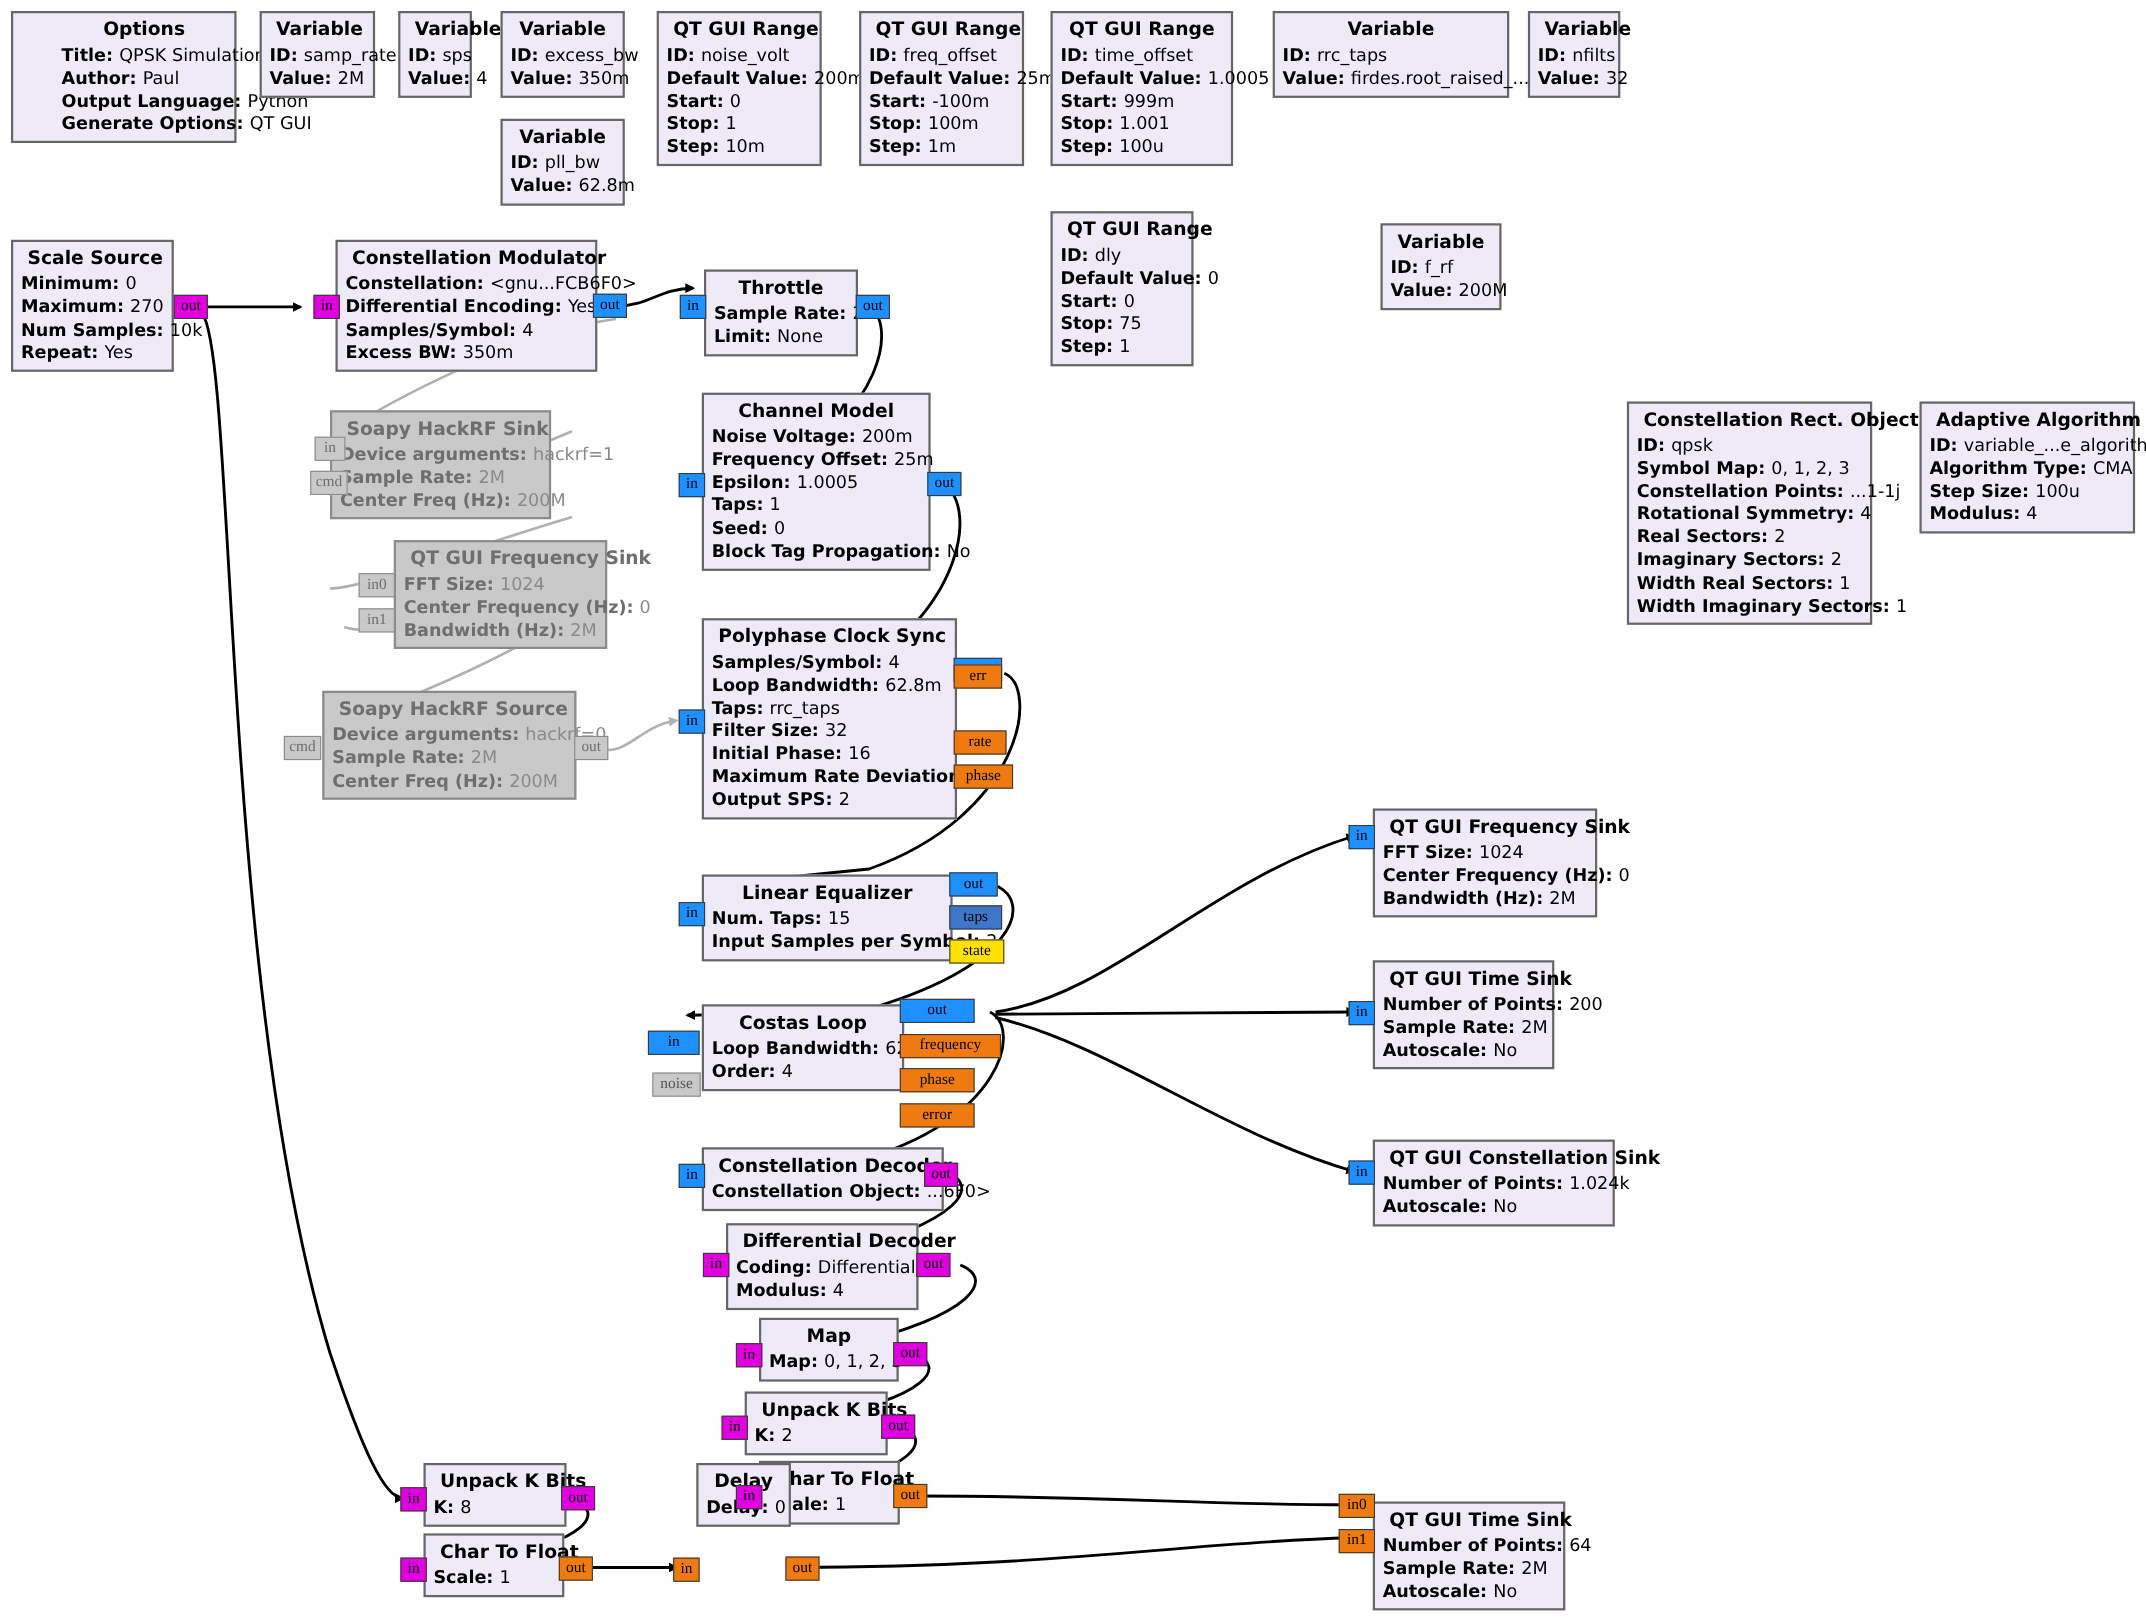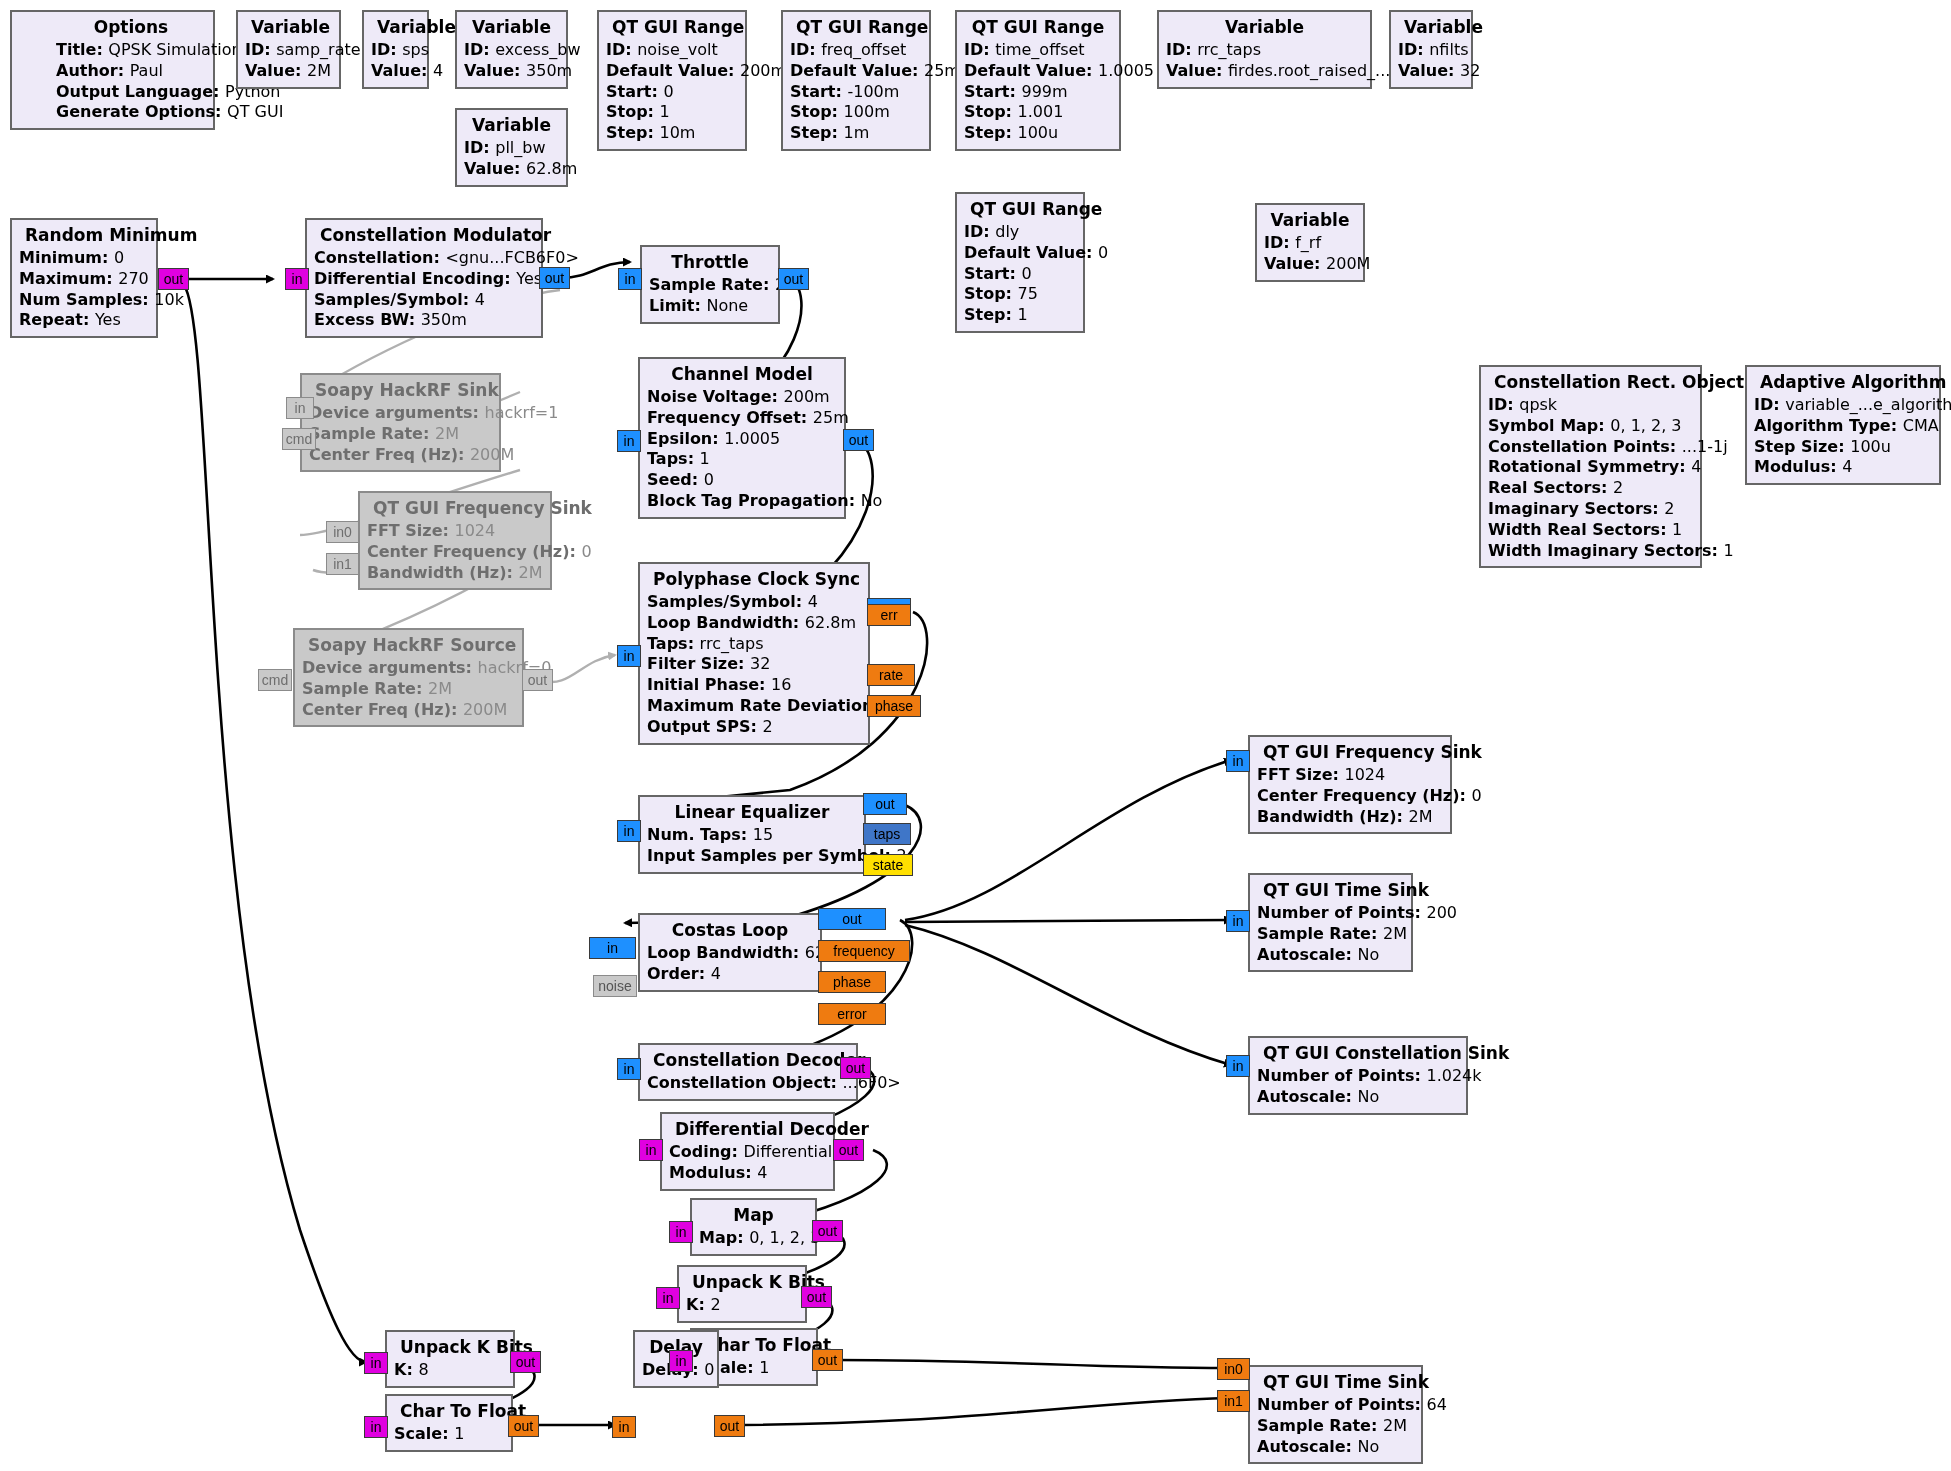--- a/index.html
+++ b/index.html
@@ -51,21 +51,21 @@
     box-sizing:border-box;
     border:1px solid #3a3a3a;
     font-size:14px;
     line-height:1;
     color:#000;
     text-align:center;
     z-index:4;
     padding-top:3px;
     height:22px;
     white-space:nowrap;
-    font-family:Liberation Sans, sans-serif;
+    font-family:Liberation Serif, serif;
   }
   .p-byte{background:#e000e0;}          
   .p-cplx{background:#1e90ff;}          
   .p-float{background:#ef7b10;}         
   .p-msg{background:#c9c9c9;border:1px solid #8b8b8b;color:#555;} 
   .p-state{background:#ffe000;}         
   .p-taps{background:#3f76c8;}          
   .p-off{background:#c9c9c9;border:1px solid #8b8b8b;color:#6e6e6e;}
 </style>
 </head>
@@ -215,21 +215,21 @@
     <span class="row"><span>Step:</span> <span class="v">1</span></span>
   </div>
 
   <div class="blk" style="left:1255px;top:203px;width:110px;">
     <span class="ttl">Variable</span>
     <span class="row"><span>ID:</span> <span class="v">f_rf</span></span>
     <span class="row"><span>Value:</span> <span class="v">200M</span></span>
   </div>
 
   <div class="blk" style="left:10px;top:218px;width:148px;">
-    <span class="ttl">Random Minimum</span>
+    <span class="ttl">Scale Source</span>
     <span class="row"><span>Minimum:</span> <span class="v">0</span></span>
     <span class="row"><span>Maximum:</span> <span class="v">270</span></span>
     <span class="row"><span>Num Samples:</span> <span class="v">10k</span></span>
     <span class="row"><span>Repeat:</span> <span class="v">Yes</span></span>
   </div>
   <div class="port p-byte" style="left:158px;top:268px;width:31px;">out</div>
 
   <div class="blk" style="left:305px;top:218px;width:238px;">
     <span class="ttl">Constellation Modulator</span>
     <span class="row"><span>Constellation:</span> <span class="v">&lt;gnu...FCB6F0&gt;</span></span>

